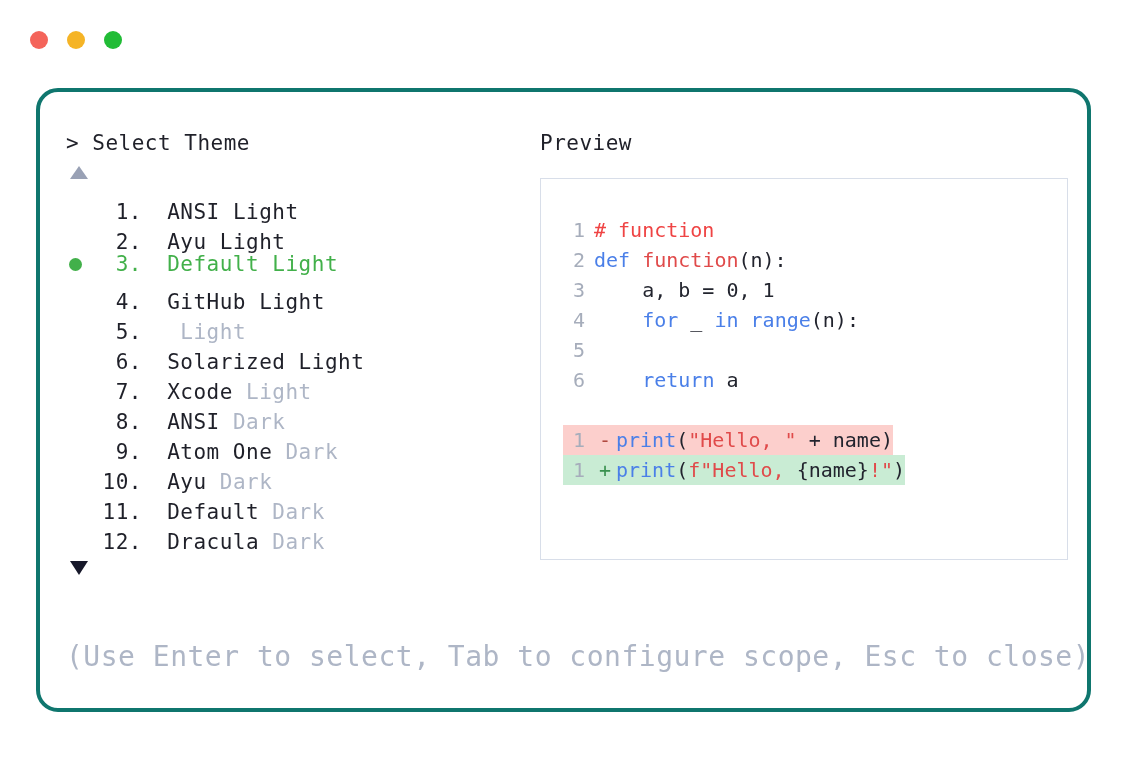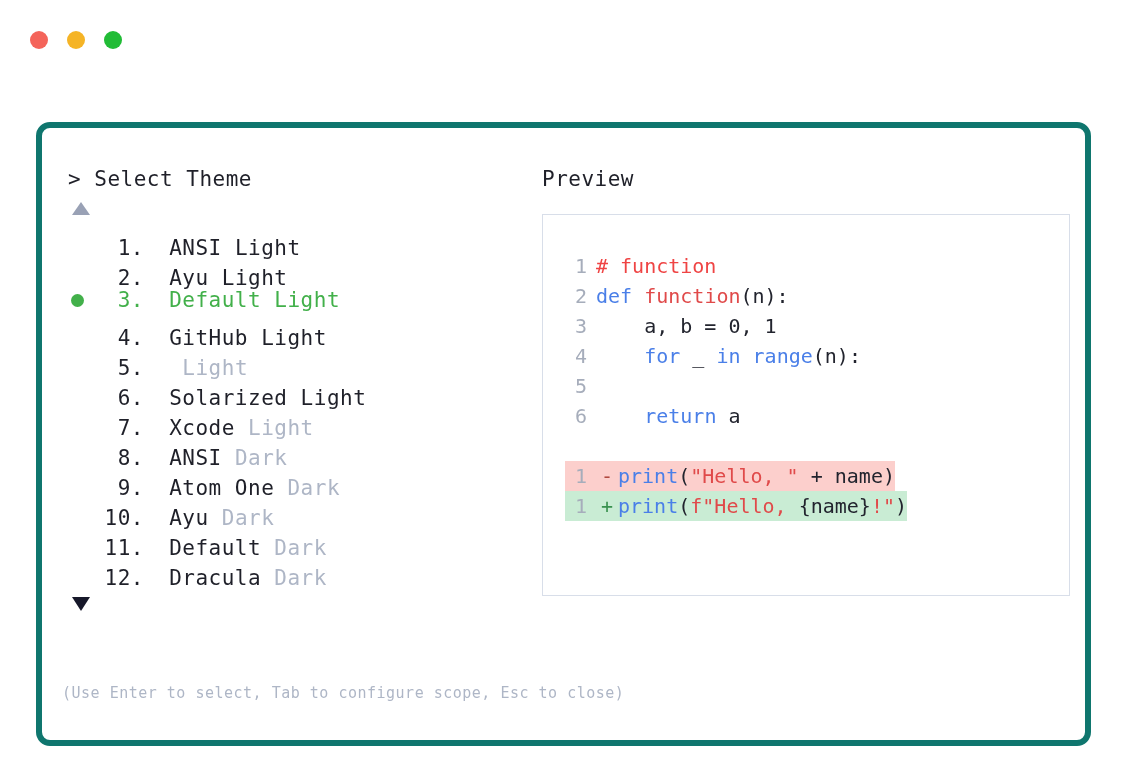--- a/index.html
+++ b/index.html
@@ -32,24 +32,23 @@
   .dot-max    { background: #21bc36; }
 
   
   .card {
     position: absolute;
     left: 36px;
     top: 88px;
     width: 1055px;
     height: 624px;
     box-sizing: border-box;
-    border: 6px solid #0f766e;
-    border-radius: 14px;
+    border: 4px solid #0f766e;
+    border-radius: 22px;
     background: #ffffff;
-    margin-top: 34px;
   }
 
   .card-inner {
     position: relative;
     width: 100%;
     height: 100%;
   }
 
   
   .left-col {
@@ -132,23 +131,23 @@
     width: 0;
     height: 0;
     border-left: 9px solid transparent;
     border-right: 9px solid transparent;
     border-top: 14px solid #17182a;
   }
 
   
   .hint {
     position: absolute;
-    left: 20px;
+    left: 26px;
     top: 552px;
-    font-size: 15px;
+    font-size: 28px;
     line-height: 26px;
     letter-spacing: 0.5px;
     color: #aeb6c6;
     white-space: pre;
   }
 
   
   .right-col {
     position: absolute;
     left: 500px;

